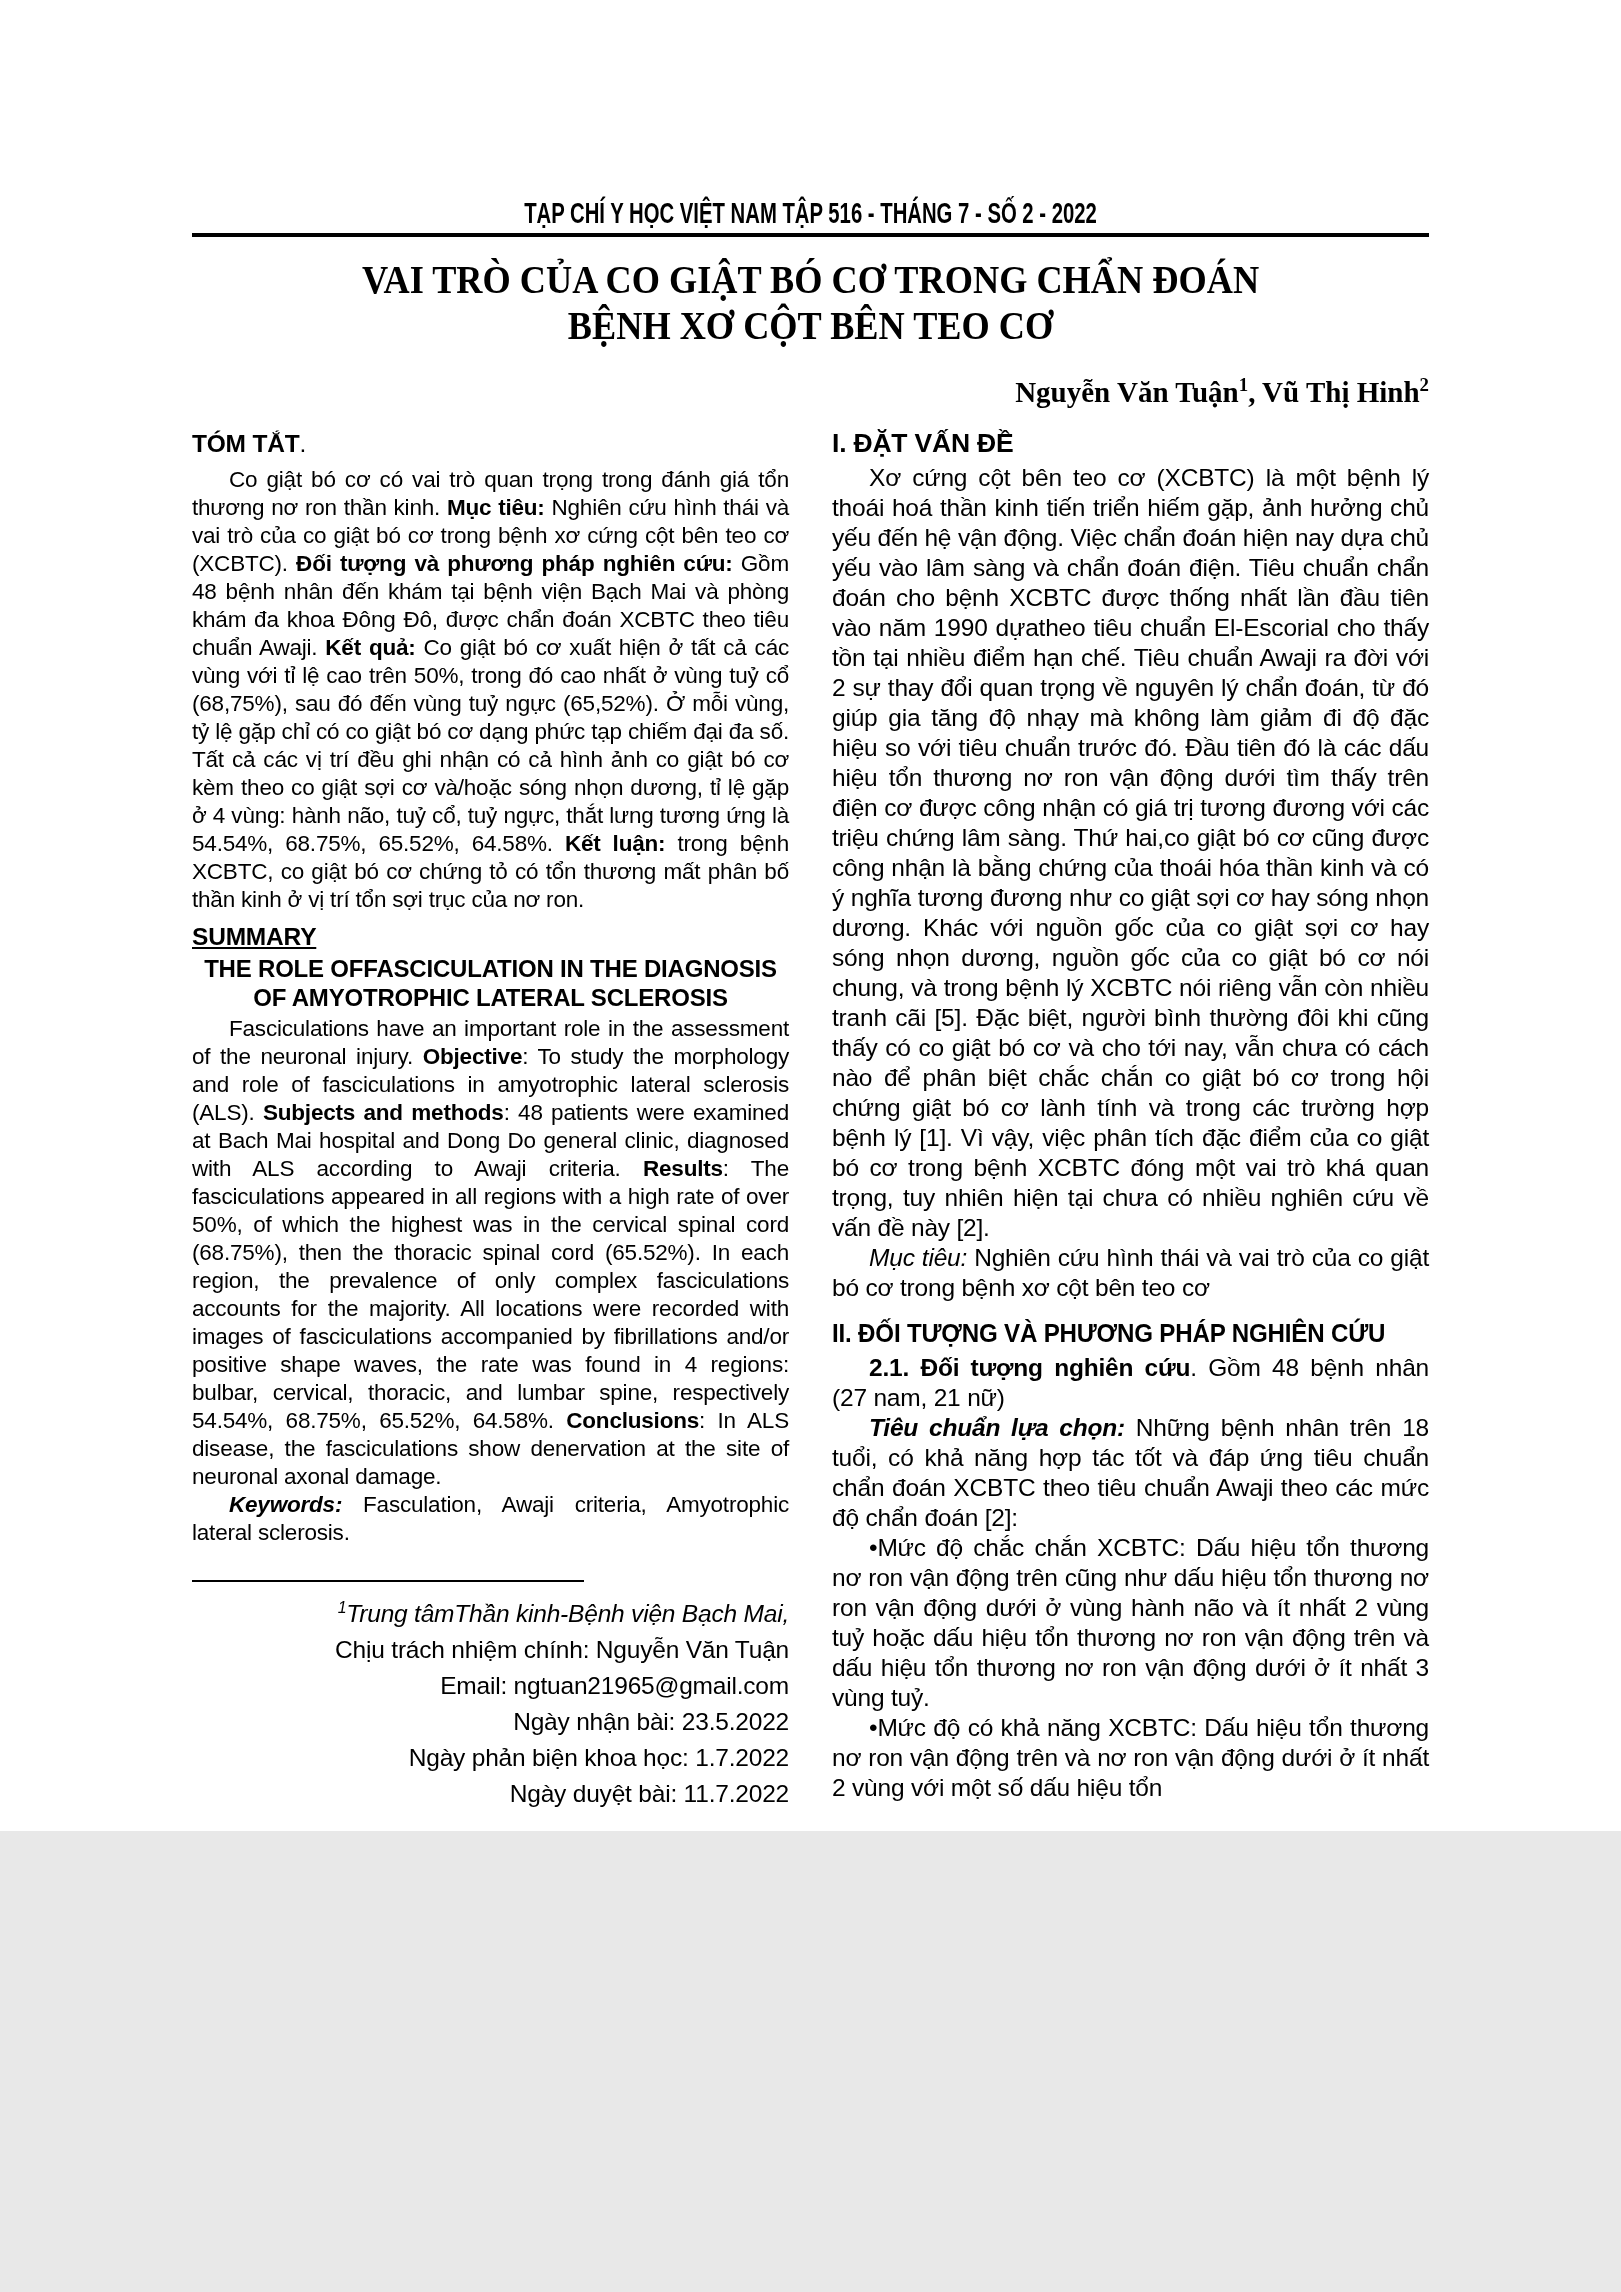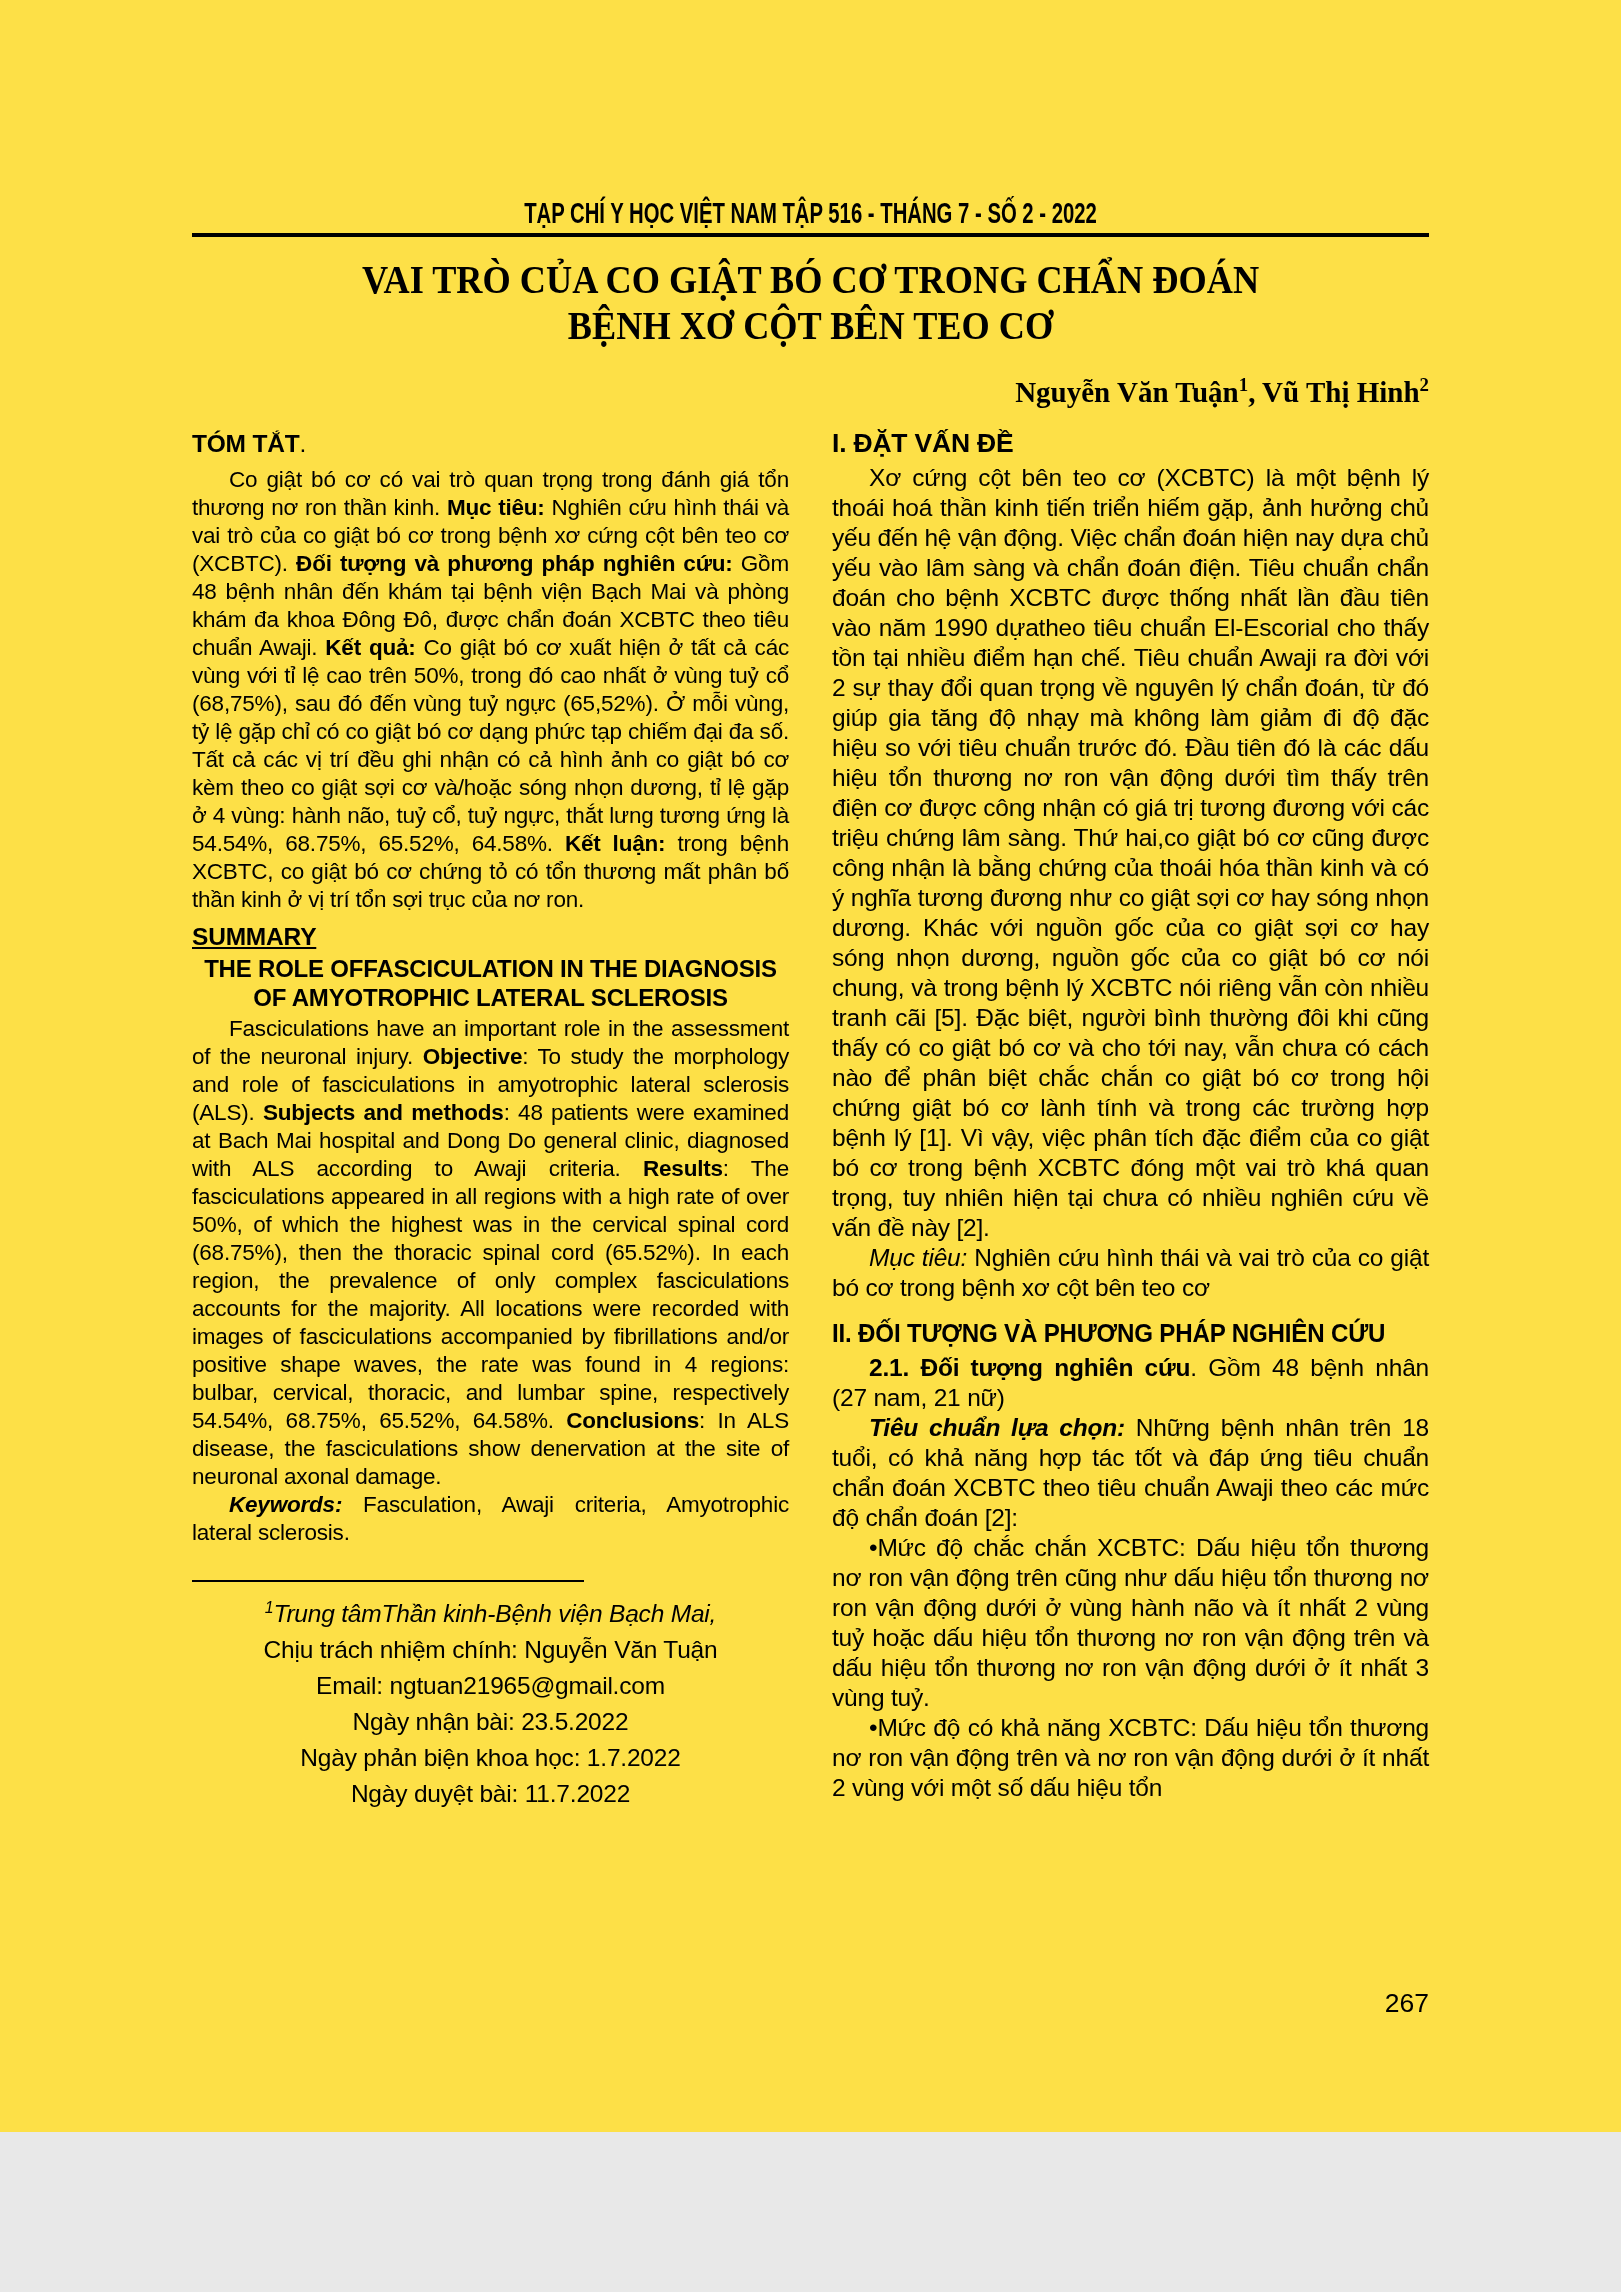--- a/index.html
+++ b/index.html
@@ -1,19 +1,19 @@
 <!DOCTYPE html>
 <html><head>
 <meta charset="utf-8">
 <style>
   html,body{margin:0;padding:0;background:#e8e8e8;}
   .page{
     position:relative;
-    width:1621px;height:2132px;
-    background:#fde047;
+    width:1621px;height:1831px;
+    background:#ffffff;
     color:#000;
     font-family:"Liberation Sans",sans-serif;
     overflow:hidden;
   }
   .running-head{
     position:absolute;top:198px;left:192px;width:1237px;
     text-align:center;font-weight:bold;font-size:29px;line-height:31px;
     transform:scaleX(0.70);transform-origin:center;
     white-space:nowrap;
   }
@@ -46,21 +46,21 @@
   .h2-summary{margin-top:7.8px;margin-bottom:2.9px;text-decoration:underline;}
   .en-title{
     text-align:center;font-weight:bold;font-size:24px;line-height:29px;margin-bottom:2.9px;
   }
   .h2-sec1{font-size:26.5px;margin-bottom:4.9px;}
   .h2-sec2{
     font-size:26.5px;margin:15.7px 0 5.9px 0;
     white-space:nowrap;transform:scaleX(0.91);transform-origin:left center;
   }
   .fn-rule{margin-top:33px;margin-bottom:7.8px;width:392px;height:2.9px;background:#000;}
-  .fn{font-size:24.5px;line-height:36px;text-align:center;text-indent:0;}
+  .fn{font-size:24.5px;line-height:36px;text-align:right;text-indent:0;}
   .page-number{
     position:absolute;top:1988px;left:192px;width:1237px;
     text-align:right;font-size:26.5px;
   }
   
   .run-b{font-weight:bold;}
   .run-i{font-style:italic;}
   .run-bi{font-weight:bold;font-style:italic;}
   .run-n{font-weight:normal;font-style:normal;}
   .run-bsup{vertical-align:super;font-size:0.65em;font-weight:bold;}

